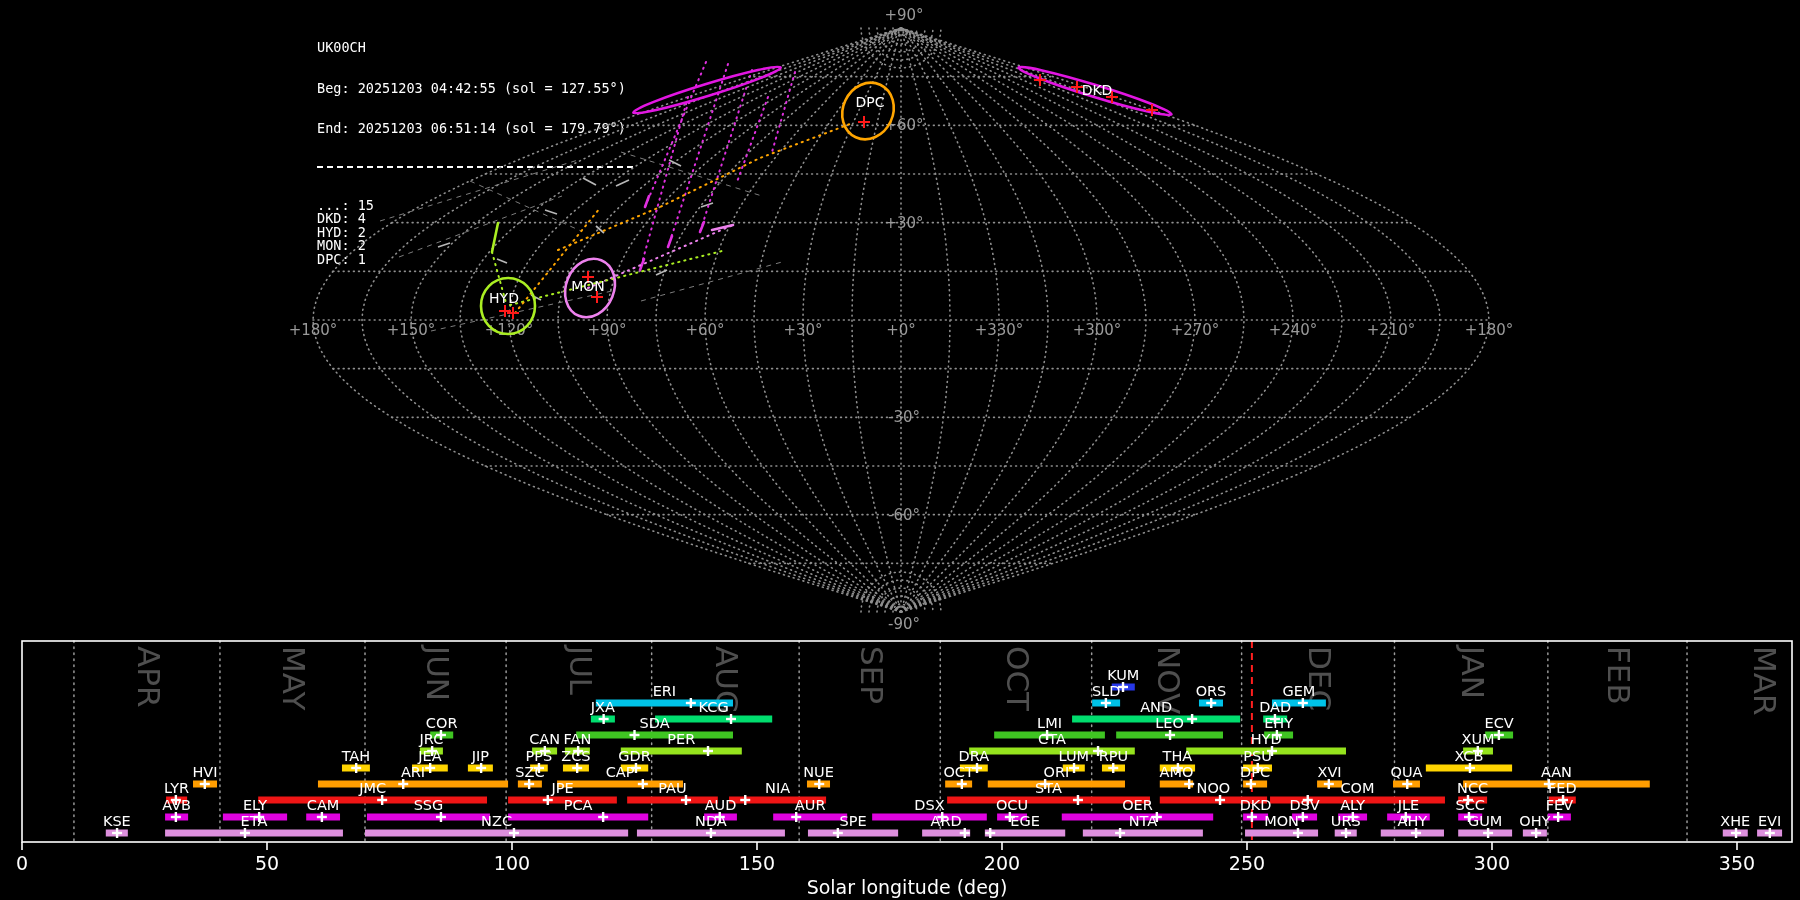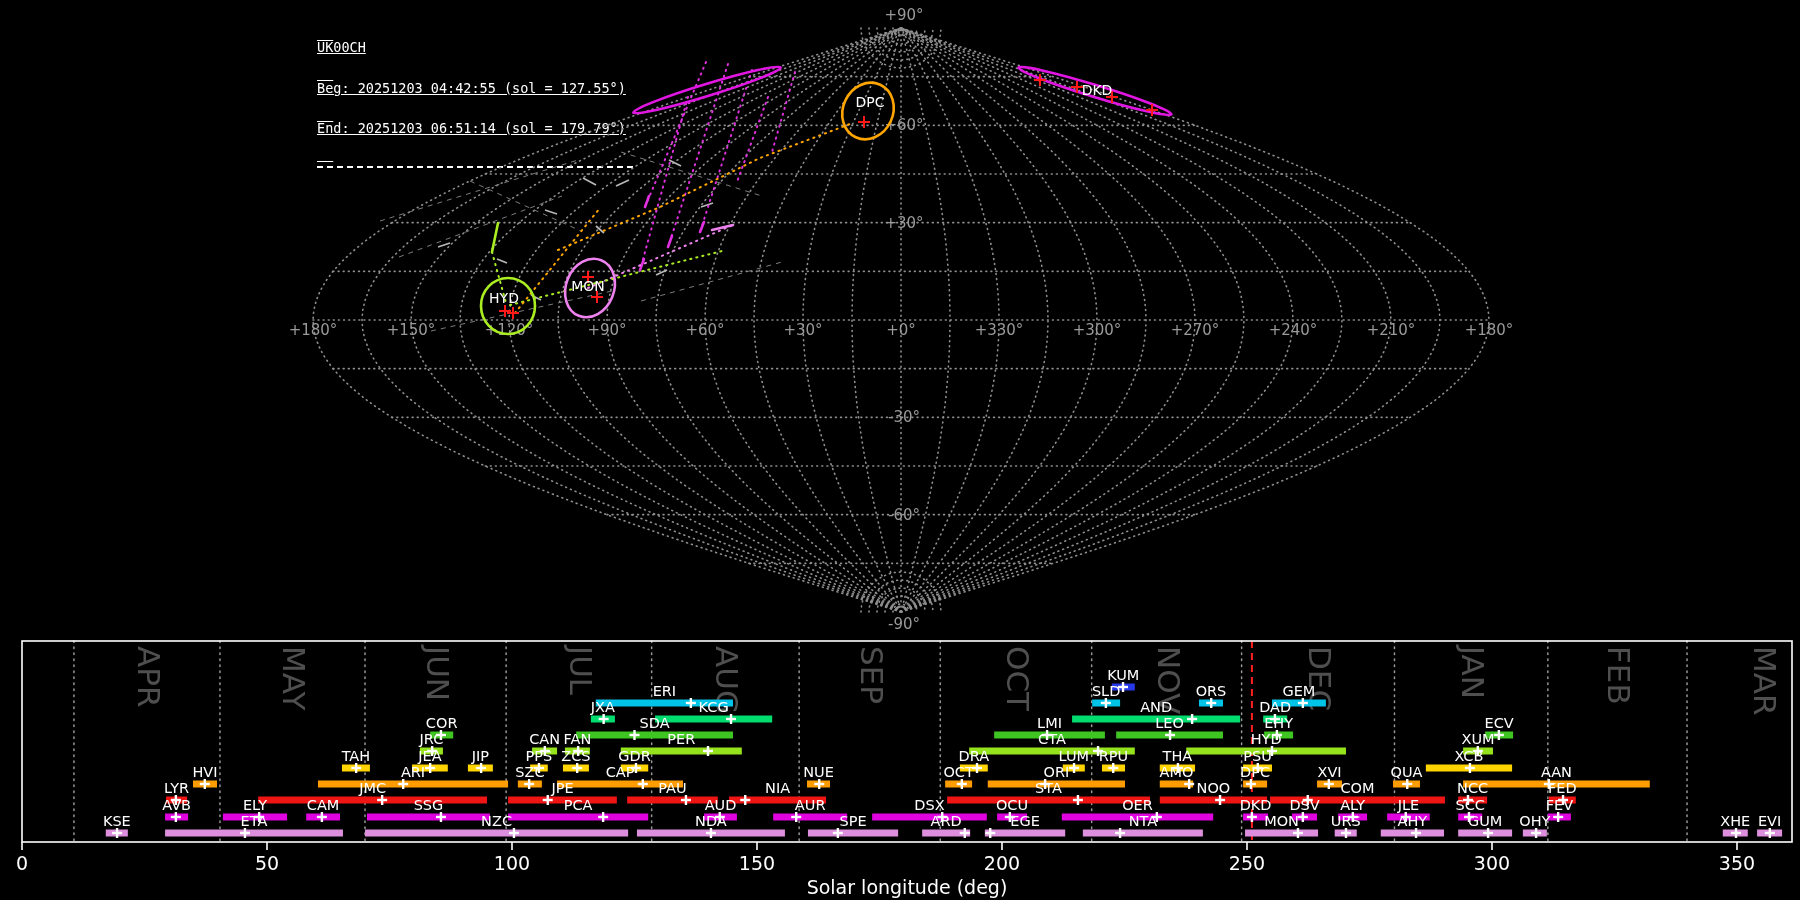--- a/index.html
+++ b/index.html
@@ -1,30 +1,31 @@
 <!DOCTYPE html>
 <html><head>
 <meta charset="utf-8">
 <style>
   html,body{margin:0;padding:0;background:#000;width:1800px;height:900px;overflow:hidden;}
   body{font-family:"DejaVu Sans", sans-serif;}
   #stats{position:absolute;left:317px;top:14px;color:#fff;font-family:"DejaVu Sans Mono", monospace;
-         font-size:13.5px;line-height:13.5px;white-space:pre;text-decoration:underline;}
+         font-size:13.5px;line-height:13.5px;white-space:pre;}
   #stats .sep{border-top:2px dashed #fff;width:316px;margin:3px 0 4px 0;height:0;}
   svg{position:absolute;left:0;top:0;}
   text{font-family:"DejaVu Sans", sans-serif;}
 </style>
 </head>
 <body>
 
 <div id="stats">
   <div>UK00CH</div>
   <div>Beg: 20251203 04:42:55 (sol = 127.55°)</div>
   <div>End: 20251203 06:51:14 (sol = 179.79°)</div>
   <div class="sep"></div>
+  <div id="counts"><div>...: 15</div><div>DKD: 4</div><div>HYD: 2</div><div>MON: 2</div><div>DPC: 1</div></div>
 </div>
 
 <svg id="plot" width="1800" height="900" viewBox="0 0 1800 900">
     <g stroke="#8f8f8f" stroke-width="1.6" fill="none">
       <line x1="748.8144014797178" y1="563.3333333333334" x2="1053.1855985202822" y2="563.3333333333334" stroke-dasharray="0.9 4.2" stroke-linecap="round"></line>
       <line x1="607" y1="514.6666666666666" x2="1195" y2="514.6666666666666" stroke-dasharray="0.9 4.2" stroke-linecap="round"></line>
       <line x1="485.22121266231005" y1="466" x2="1316.77878733769" y2="466" stroke-dasharray="0.9 4.2" stroke-linecap="round"></line>
       <line x1="391.77706257475006" y1="417.3333333333333" x2="1410.22293742525" y2="417.3333333333333" stroke-dasharray="0.9 4.2" stroke-linecap="round"></line>
       <line x1="333.03561414202784" y1="368.6666666666667" x2="1468.964385857972" y2="368.6666666666667" stroke-dasharray="0.9 4.2" stroke-linecap="round"></line>
       <line x1="313" y1="320" x2="1489" y2="320" stroke-dasharray="0.9 4.2" stroke-linecap="round"></line>

